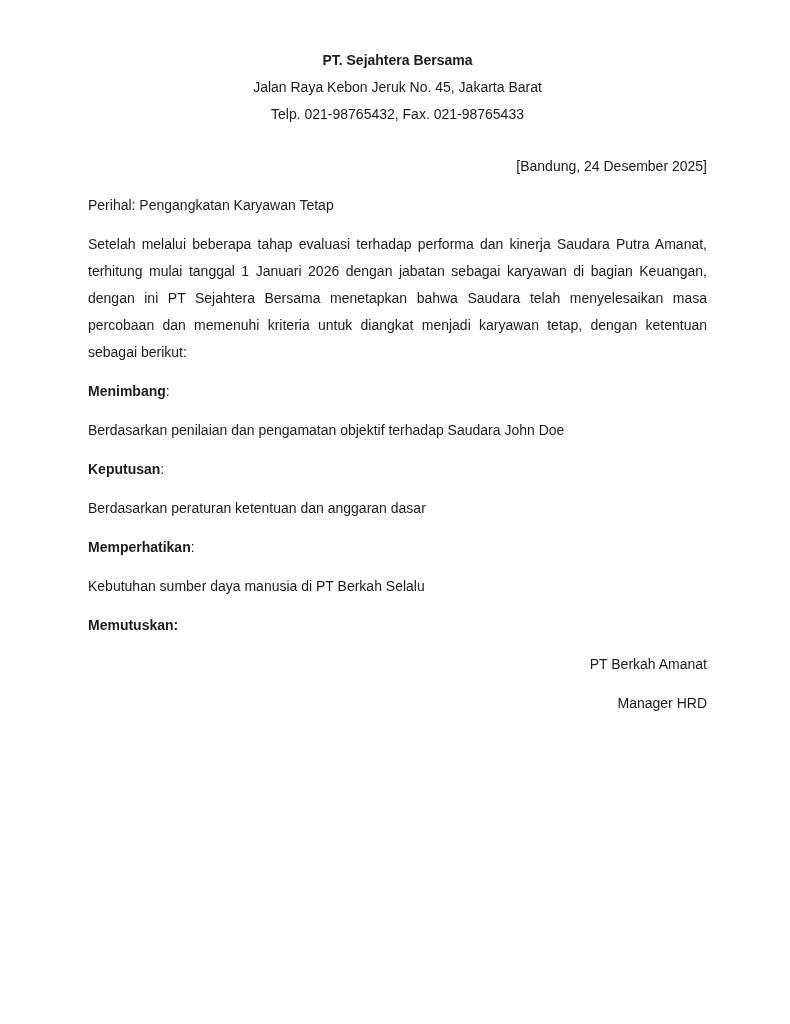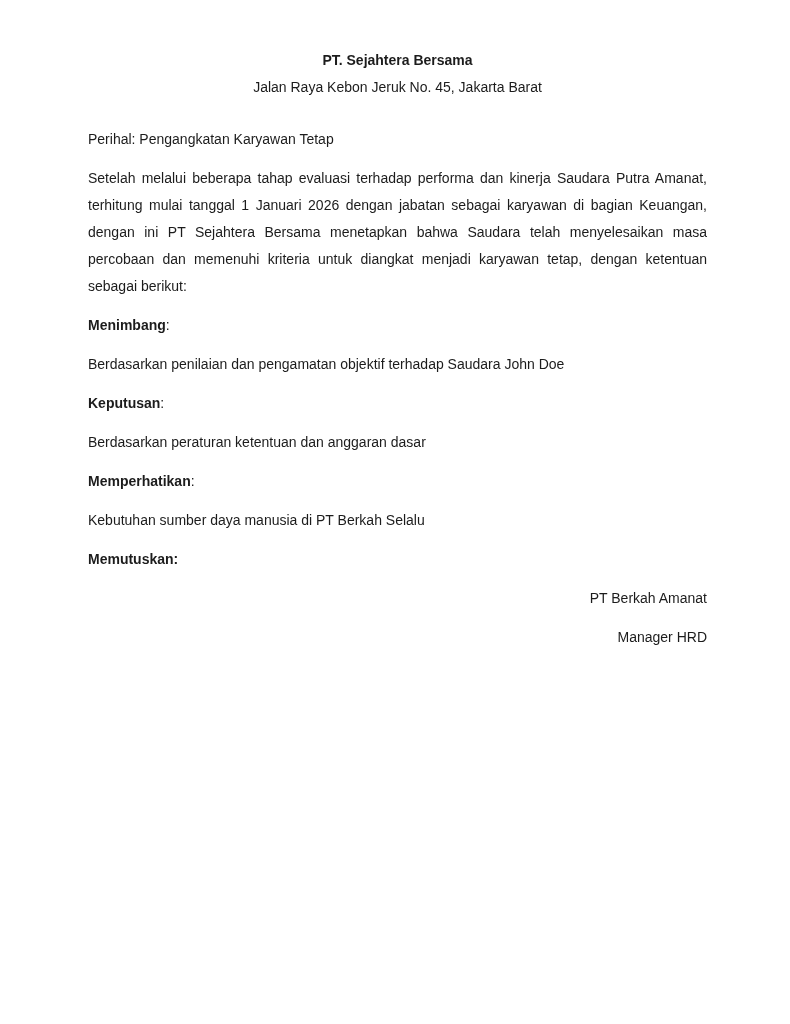--- a/index.html
+++ b/index.html
@@ -50,23 +50,25 @@
   .signature-role { margin-top: 36px; }
 </style>
 </head>
 <body>
 
 <main class="page">
 
   <header class="letterhead">
     <p class="bold">PT. Sejahtera Bersama</p>
     <p>Jalan Raya Kebon Jeruk No. 45, Jakarta Barat</p>
+    <p>Telp. 021-98765432, Fax. 021-98765433</p>
   </header>
 
 
+  <p class="date-line">[Bandung, 24 Desember 2025]</p>
 
   <p>Perihal: Pengangkatan Karyawan Tetap</p>
 
   <p class="justify">Setelah melalui beberapa tahap evaluasi terhadap performa dan kinerja Saudara Putra Amanat, terhitung mulai tanggal 1 Januari 2026 dengan jabatan sebagai karyawan di bagian Keuangan, dengan ini PT Sejahtera Bersama menetapkan bahwa Saudara telah menyelesaikan masa percobaan dan memenuhi kriteria untuk diangkat menjadi karyawan tetap, dengan ketentuan sebagai berikut:</p>
 
   <p class="section-heading"><span class="bold">Menimbang</span><span>:</span></p>
   <p>Berdasarkan penilaian dan pengamatan objektif terhadap Saudara John Doe</p>
 
   <p class="section-heading"><span class="bold">Keputusan</span><span>:</span></p>
   <p>Berdasarkan peraturan ketentuan dan anggaran dasar</p>

